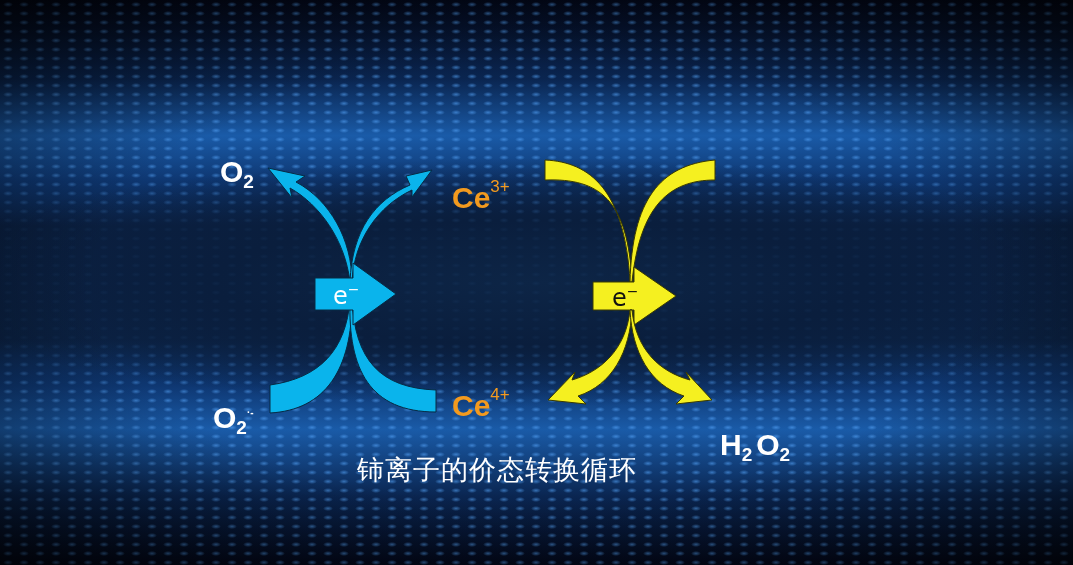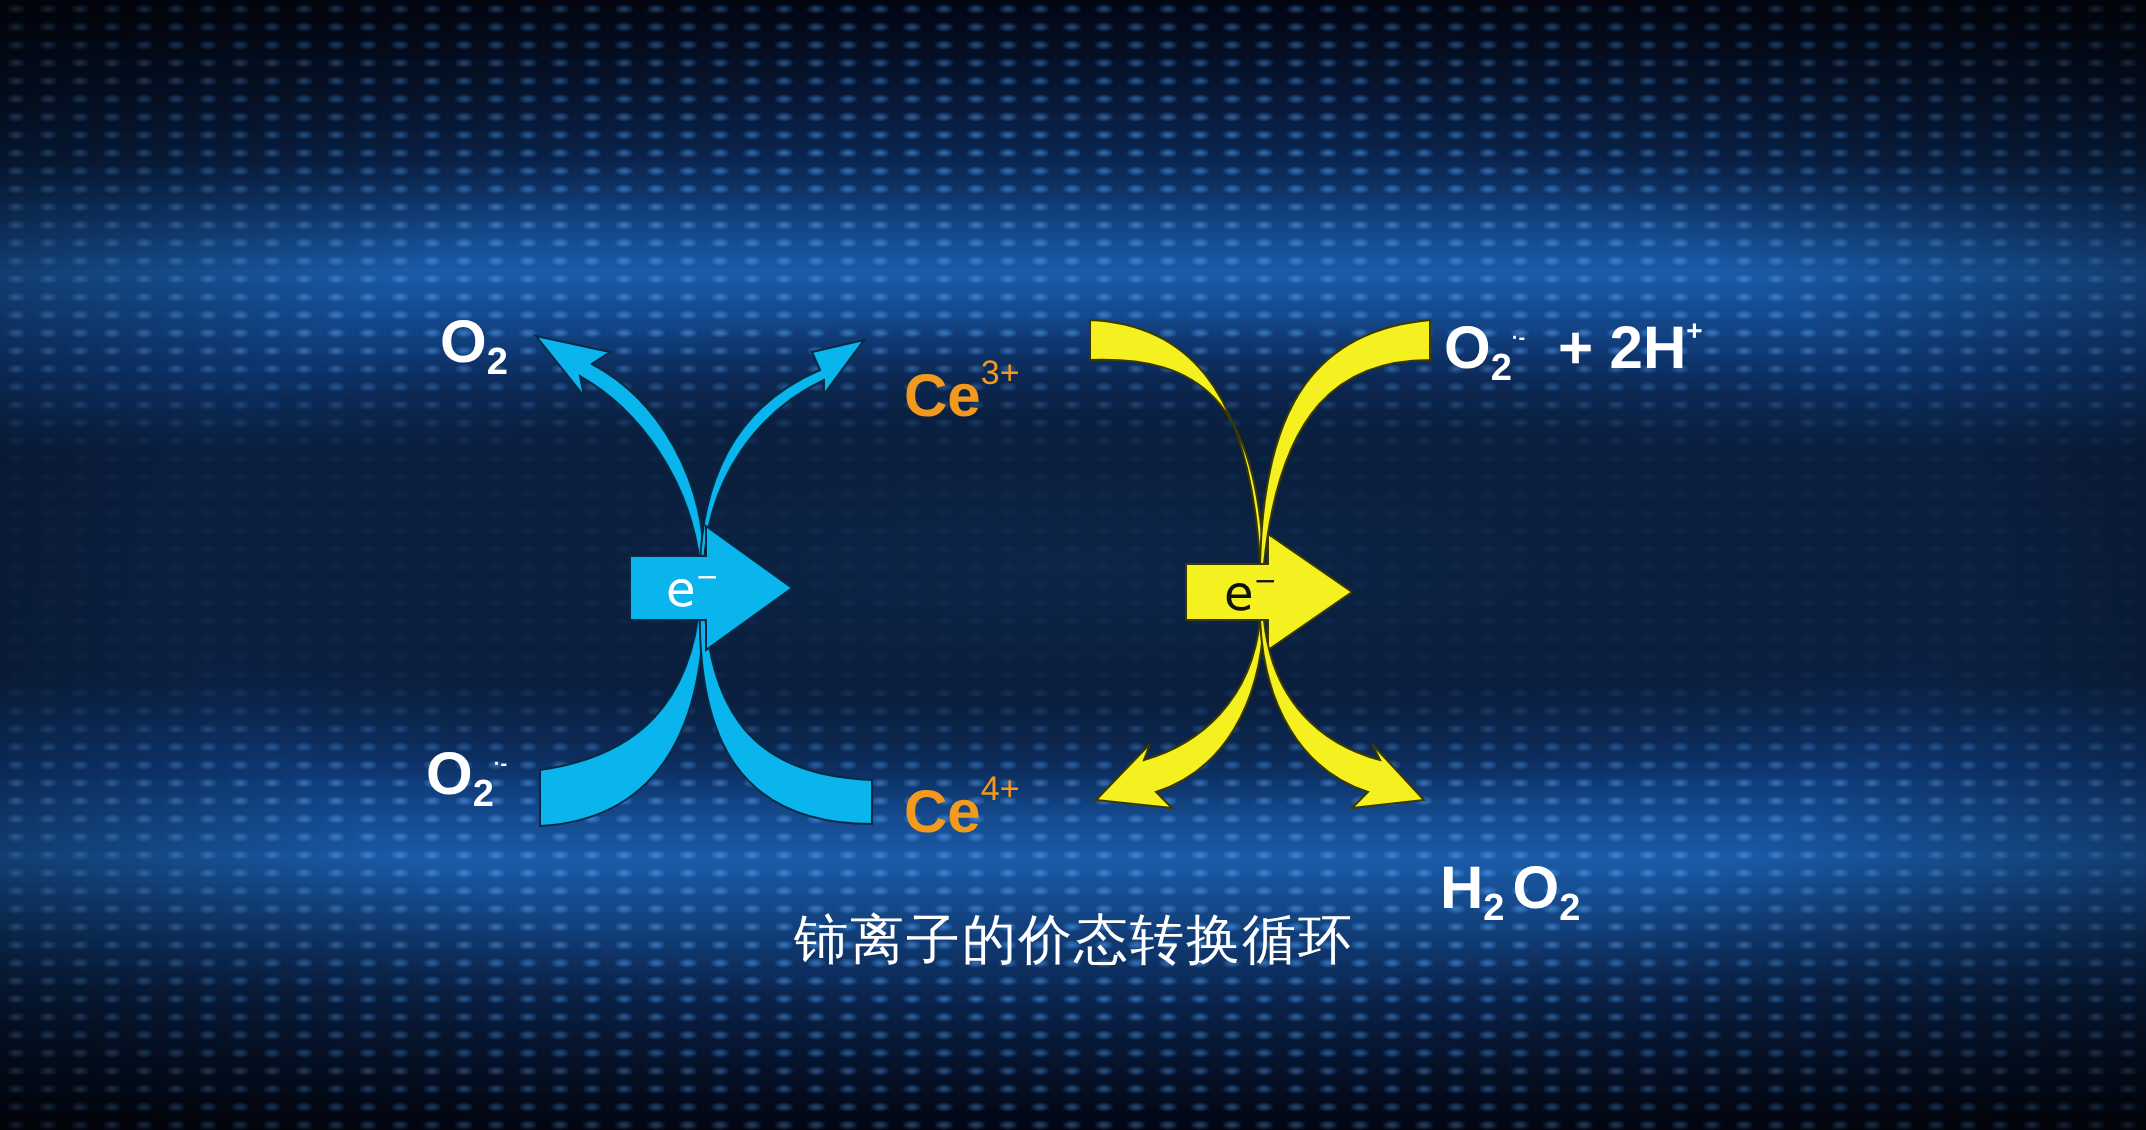--- a/index.html
+++ b/index.html
@@ -15,21 +15,21 @@
     -webkit-mask-image:linear-gradient(180deg,#000 0%,#000 30%,rgba(0,0,0,0.1) 40%,rgba(0,0,0,0.1) 60%,#000 70%,#000 100%);
     mask-image:linear-gradient(180deg,#000 0%,#000 30%,rgba(0,0,0,0.1) 40%,rgba(0,0,0,0.1) 60%,#000 70%,#000 100%);
   }
   .vignette{position:absolute;inset:0;background:radial-gradient(ellipse 75% 70% at 50% 50%, rgba(0,0,0,0) 55%, rgba(0,0,0,0.7) 100%);}
   svg.arrows{position:absolute;left:0;top:0;}
   .label{position:absolute;font-family:"Liberation Sans",sans-serif;font-weight:bold;color:#ffffff;font-size:30px;line-height:1;white-space:nowrap;}
   .label sub{font-size:19px;vertical-align:-6px;}
   .label sup{font-size:14px;vertical-align:14px;}
   .ce{color:#f39a1e;font-weight:bold;}
   .ce sup{font-size:17px;vertical-align:16px;font-weight:normal;}
-  .caption{position:absolute;left:357px;top:452px;font-family:Liberation Serif, serif;font-size:27px;color:#ffffff;letter-spacing:1px;white-space:nowrap;margin-left:40px;}
+  .caption{position:absolute;left:357px;top:452px;font-family:Liberation Serif, serif;font-size:27px;color:#ffffff;letter-spacing:1px;white-space:nowrap;}
   .elabel{position:absolute;font-family:"DejaVu Sans",sans-serif;font-size:24px;line-height:1;}
 </style>
 </head>
 <body>
 
 <div class="stage">
   <div class="dots"></div>
   <div class="vignette"></div>
 
   <svg class="arrows" width="1073" height="565" viewBox="0 0 1073 565">
@@ -64,33 +64,29 @@
   <div class="elabel" style="left:333px;top:282px;color:#ffffff;">
     <span>e</span><sup style="font-size:14px;vertical-align:10px;">−</sup>
   </div>
   <div class="elabel" style="left:612px;top:284px;color:#111111;">
     <span>e</span><sup style="font-size:14px;vertical-align:10px;">−</sup>
   </div>
 
   <div class="label" style="left:220px;top:157px;">
     <span>O</span><sub>2</sub>
   </div>
-  <div class="label" style="left:213px;top:373px;">
+  <div class="label" style="left:213px;top:403px;">
     <span>O</span><sub>2</sub><sup style="font-size:10px;vertical-align:12px;">·-</sup>
   </div>
 
   <div class="label ce" style="left:452px;top:178px;">
     <span>Ce</span><sup>3+</sup>
   </div>
   <div class="label ce" style="left:452px;top:386px;">
     <span>Ce</span><sup>4+</sup>
   </div>
 
-  <div class="label" style="left:722px;top:158px;">
-    <span>O</span><sub>2</sub><sup style="font-size:10px;vertical-align:12px;">·-</sup>
-    <span style="margin-left:8px;">+ 2H</span><sup>+</sup>
-  </div>
   <div class="label" style="left:720px;top:386px;margin-top:44px;">
     <span>H</span><sub>2</sub><span style="margin-left:4px;">O</span><sub>2</sub>
   </div>
 
   <div class="caption">铈离子的价态转换循环</div>
 </div>
 
 </body></html>

